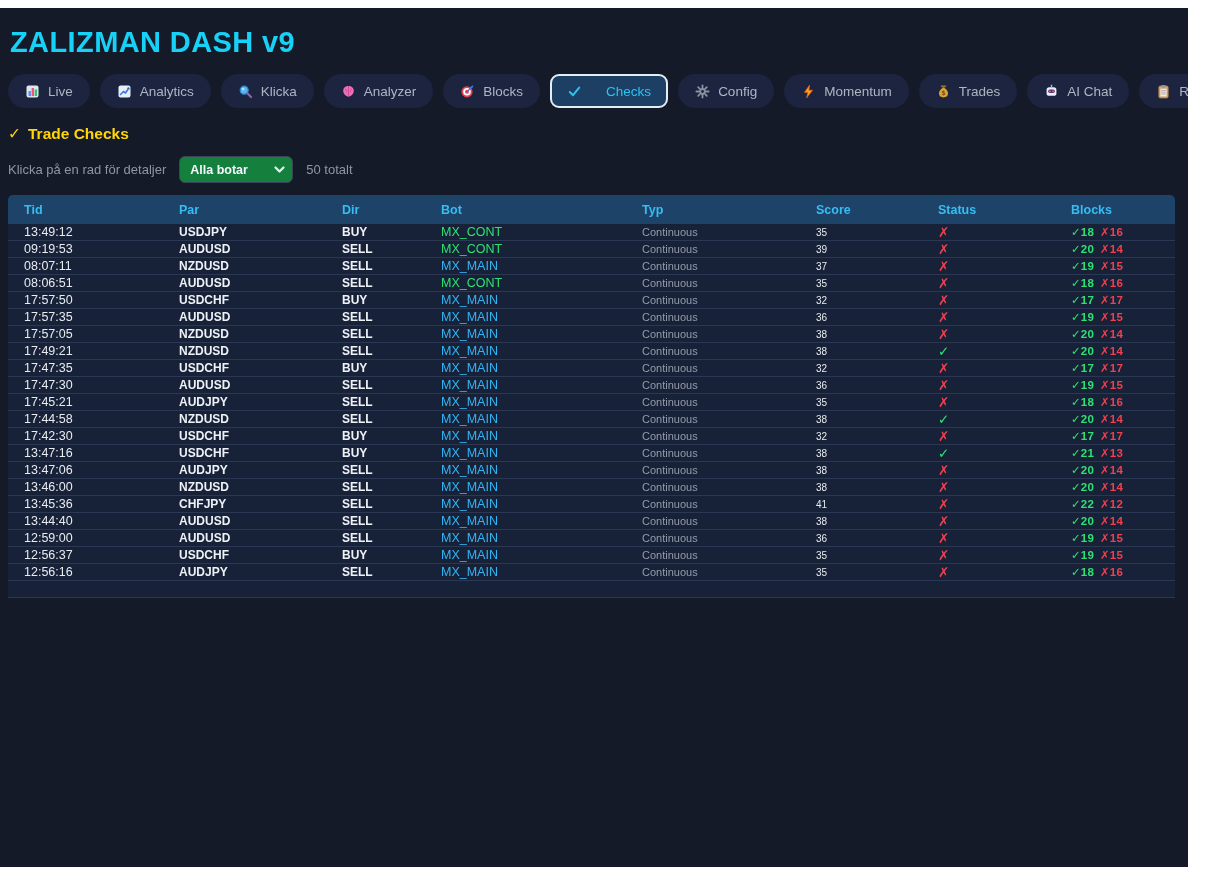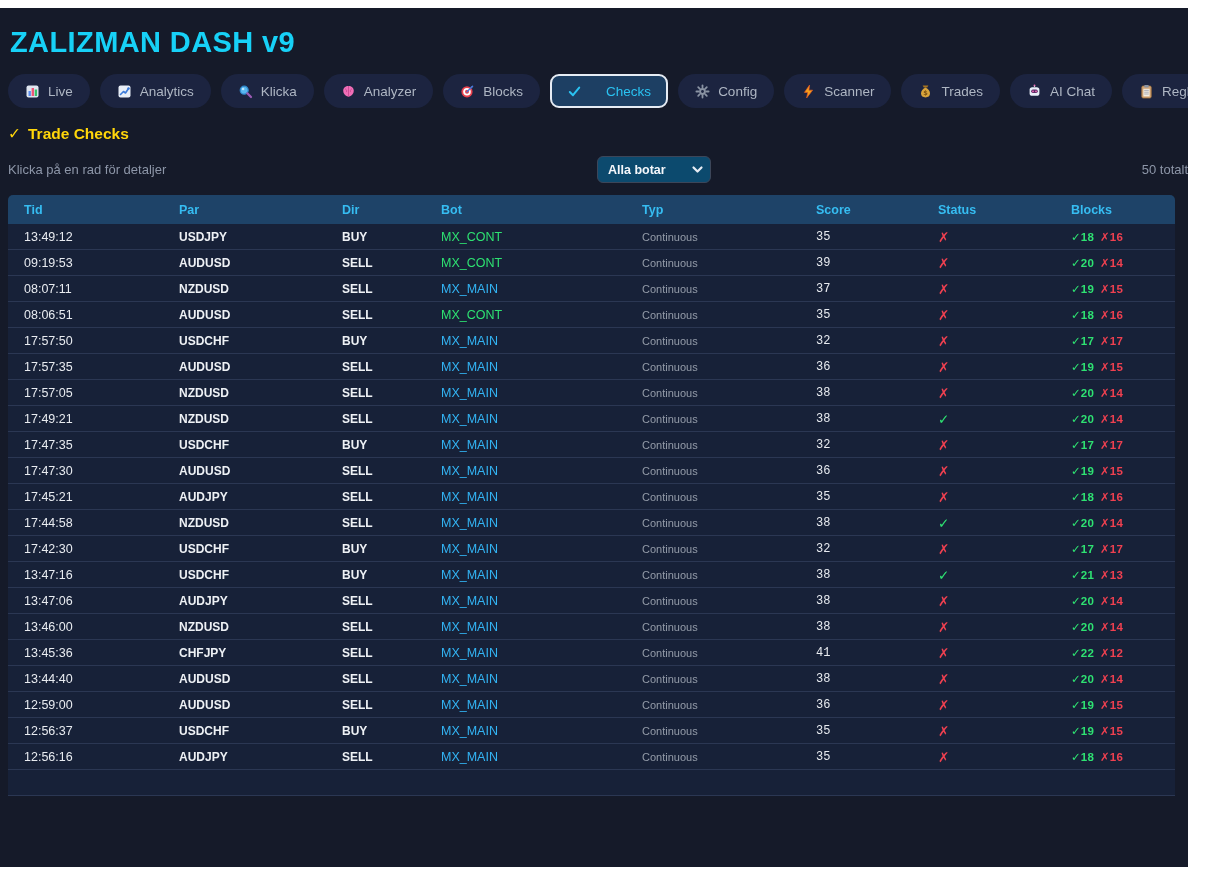--- a/index.html
+++ b/index.html
@@ -41,28 +41,28 @@
   }
   .tab .ticon { display: inline-flex; width: 15px; height: 15px; align-items: center; justify-content: center; }
   .tab .ticon svg { width: 15px; height: 15px; }
   .tab.active .ticon { color: var(--cyan2, #2ac3f2); font-weight: 700; font-size: 14px; }
 
   .section-heading {
     margin: 17px 0 0 8px; font-size: 15.5px; font-weight: 700;
     color: var(--gold, #ffd60a); display: flex; gap: 7px; align-items: center;
   }
   .controls {
-    margin: 13px 0 0 8px; display: flex; align-items: center; gap: 13px; justify-content: space-between;
+    margin: 13px 0 0 8px; display: flex; align-items: center; gap: 13px;
   }
   .hint { font-size: 13px; color: var(--muted2, #8d96a8); }
   .selwrap { position: relative; display: inline-block; }
   .bot-filter {
     appearance: none; -webkit-appearance: none;
     width: 114px; height: 27px;
-    background: #0c4a6e; color: #f4f7fb;
+    background: #15803d; color: #f4f7fb;
     font-family: inherit; font-weight: 700; font-size: 12.5px;
     border: 1px solid #3c4659; border-radius: 6px;
     padding: 0 24px 0 10px; cursor: pointer;
   }
   .selwrap .chev {
     position: absolute; right: 7px; top: 7px; pointer-events: none;
     color: #e6ecf4; display: flex;
   }
   .total { font-size: 13px; color: var(--muted2, #8d96a8); }
 
@@ -76,29 +76,29 @@
     align-items: center; padding: 0 8px;
   }
   .thead {
     height: 29px; background: var(--thead-bg, #1e4368);
   }
   .thead .th {
     color: var(--thead-fg, #36bdf2); font-size: 12.5px; font-weight: 700;
     padding-left: 8px;
   }
   .tr {
-    height: 26px; background: var(--row-bg, #172138);
+    height: 17px; background: var(--row-bg, #172138);
     border-bottom: 1px solid rgba(96,116,156,0.28);
     cursor: pointer;
   }
   .td { padding-left: 8px; font-size: 12.5px; color: #e8ebf0; white-space: nowrap; }
   .td.pair, .td.dir { font-weight: 600; font-size: 12px; color: #eef1f5; }
   .td.bot { font-weight: 400; font-size: 12.5px; }
   .td.typ { font-size: 11px; color: var(--typ-fg, #949ca9); }
-  .td.score { font-size: 12px; font-family: Liberation Mono, monospace; }
+  .td.score { font-size: 10px; }
   .td.status { font-weight: 700; font-size: 13.5px; }
   .td.status.fail { color: var(--red, #ef4050); }
   .td.status.pass { color: var(--green, #2ee272); }
   .td.blocks { font-size: 11.5px; font-weight: 700; letter-spacing: .2px; }
   .td.blocks .bp { color: var(--green, #2ee272); }
   .td.blocks .bf { color: var(--red, #ef4050); margin-left: 6px; }
 </style>
 </head>
 <body>
 
@@ -186,21 +186,21 @@
           </svg>
         </span>
         <span class="tlabel">Config</span>
       </button>
       <button class="tab">
         <span class="ticon">
           <svg viewBox="0 0 15 15">
             <path d="M8.6 1 L3.4 8.4 H6.8 L5.6 14 L11.6 6.2 H7.9 Z" fill="#f7a21b" stroke="#e25822" stroke-width="0.7"></path>
           </svg>
         </span>
-        <span class="tlabel">Scanner</span>
+        <span class="tlabel">Momentum</span>
       </button>
       <button class="tab">
         <span class="ticon">
           <svg viewBox="0 0 15 15">
             <path d="M5.8 3.6 L4.6 1.6 H10.4 L9.2 3.6 Z" fill="#a8741f"></path>
             <path d="M7.5 3.6 C4.4 5 3 7.2 3 9.6 C3 12.2 5 13.4 7.5 13.4 C10 13.4 12 12.2 12 9.6 C12 7.2 10.6 5 7.5 3.6 Z" fill="#d9a43b"></path>
             <text x="7.5" y="11.2" font-size="6.5" font-weight="bold" fill="#7c5312" text-anchor="middle" font-family="DejaVu Sans, sans-serif">$</text>
           </svg>
         </span>
         <span class="tlabel">Trades</span>

